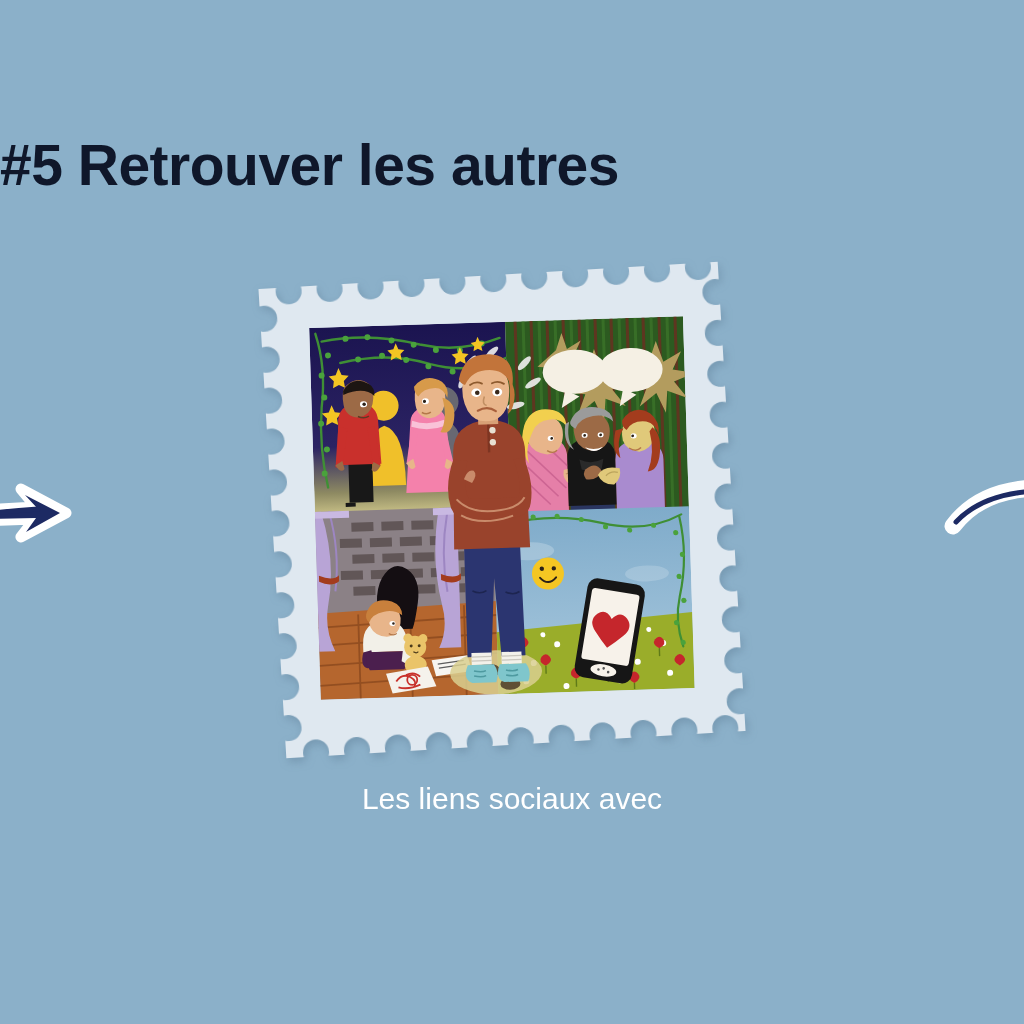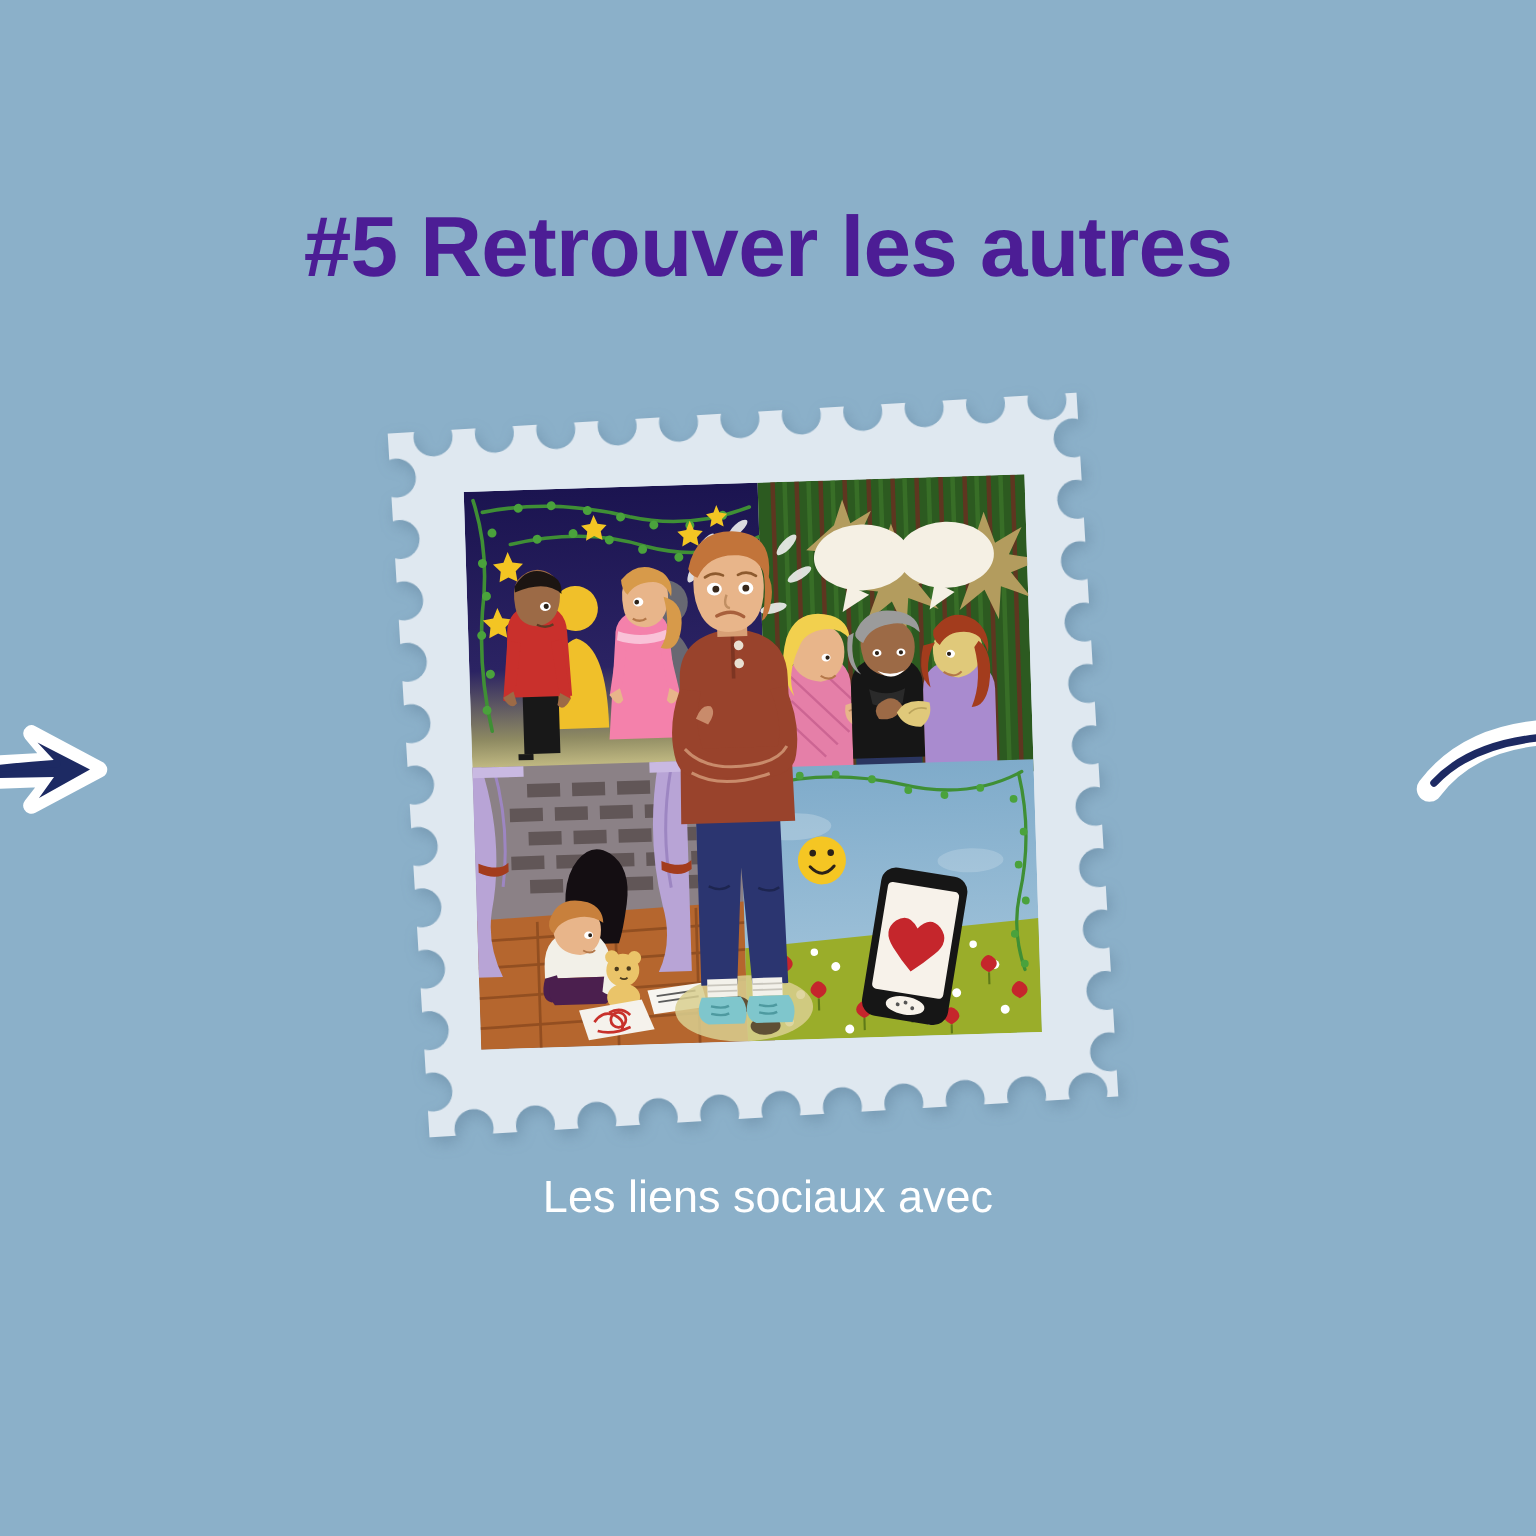--- a/index.html
+++ b/index.html
@@ -20,22 +20,21 @@
     background: #8bb0c9;
     overflow: hidden;
   }
 
   
   #title {
     position: absolute;
     left: 0;
     top: 134px;
     width: 1024px;
-    text-align: center;
-    color: #4c1d95;
+    color: #0f172a;
     font-size: 57px;
     font-weight: 700;
     letter-spacing: -0.5px;
     line-height: 1.1;
     white-space: nowrap;
   }
 
   
   #subtitle {
     position: absolute;

